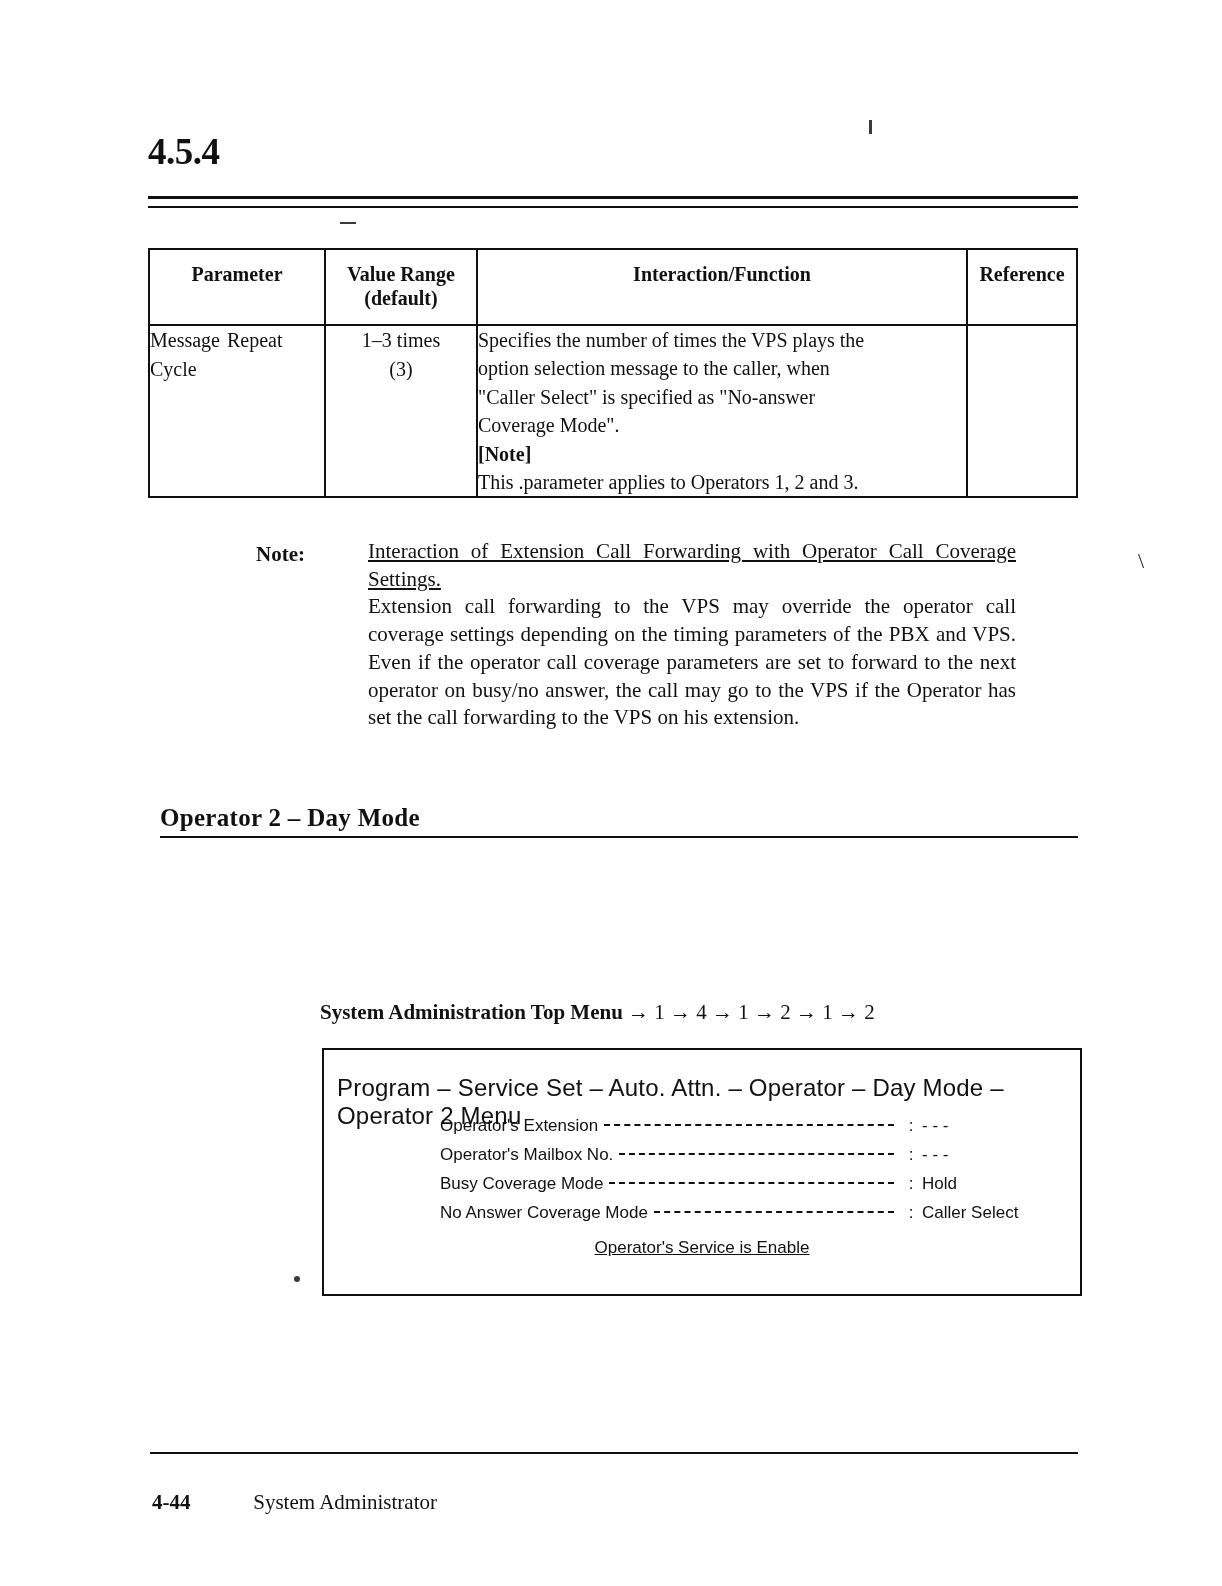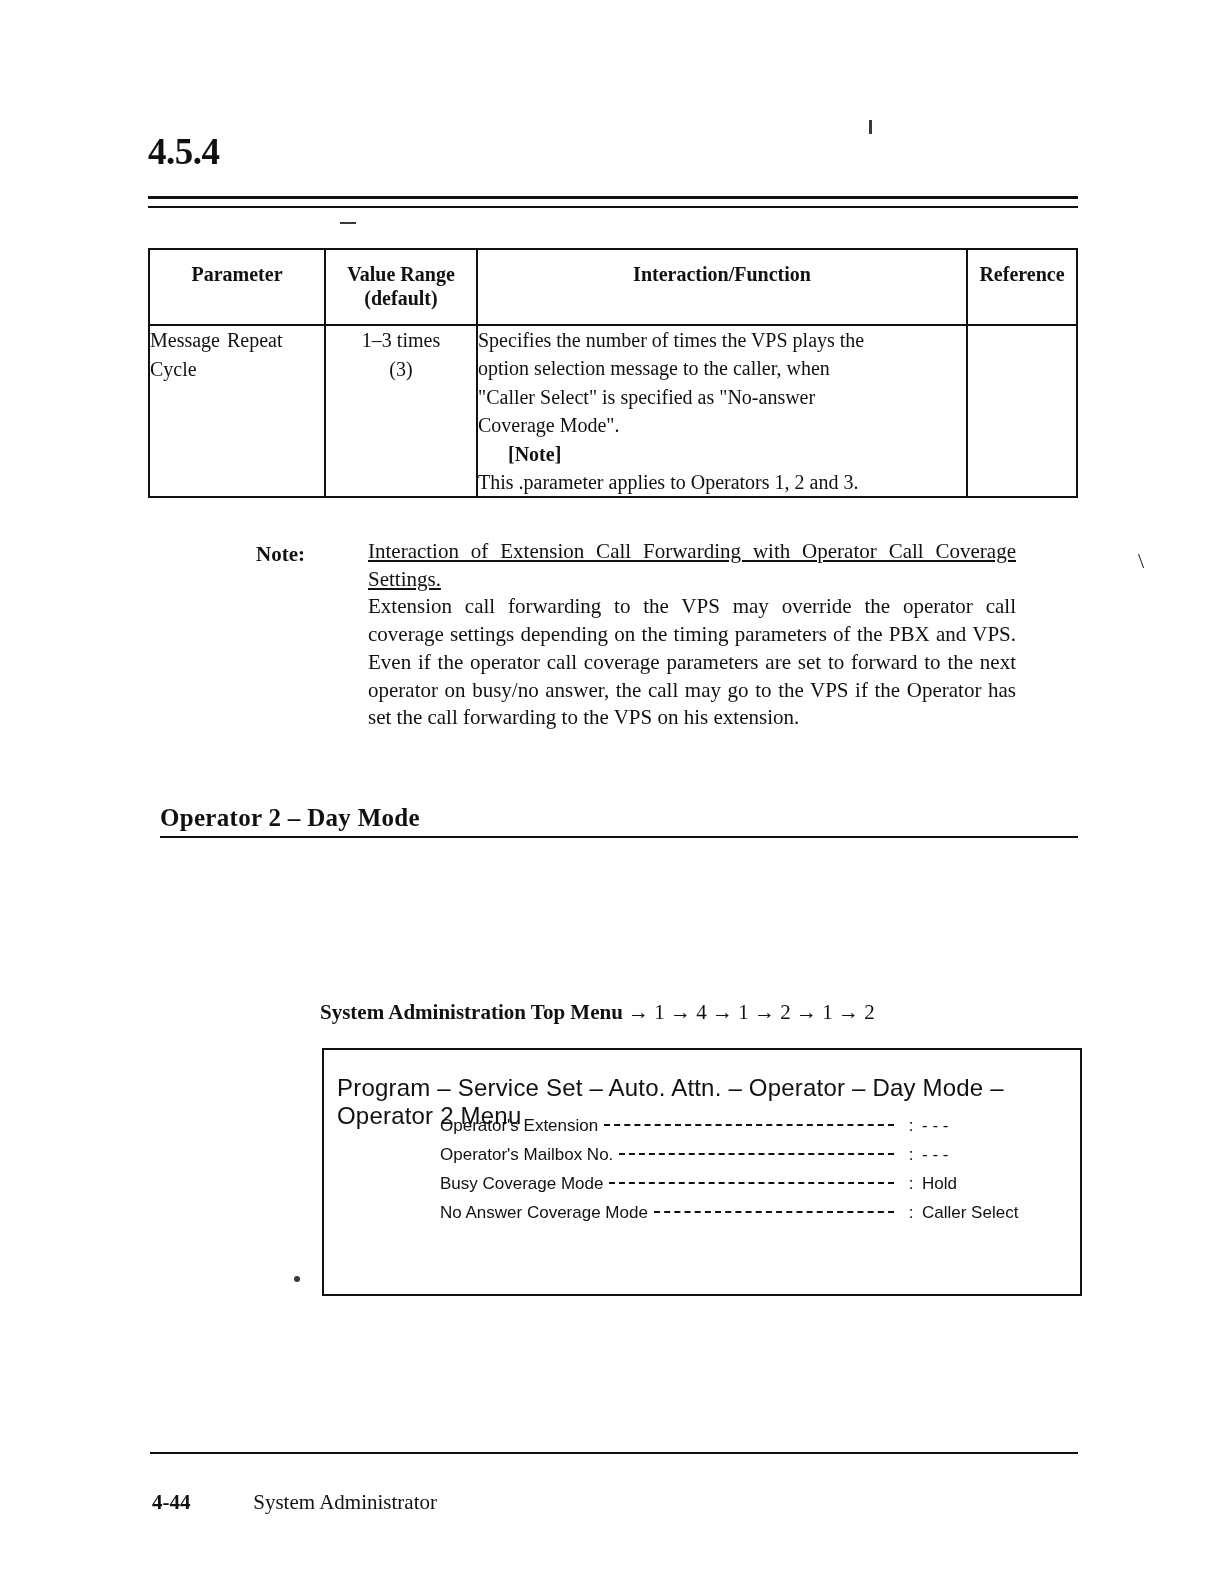--- a/index.html
+++ b/index.html
@@ -98,21 +98,20 @@
     padding: 16px 6px 14px 6px;
     line-height: 1.45;
   }
   .cell-desc {
     font-size: 20px;
     padding: 16px 10px 14px 12px;
     line-height: 1.42;
   }
   .cell-desc .note-label {
     font-weight: bold;
-    margin-left: 30px;
   }
   .cell-ref { }
 
   
   .note-block {
     position: absolute;
     left: 256px;
     top: 538px;
     width: 760px;
   }
@@ -354,20 +353,23 @@
         <span class="srow-colon">:</span>
         <span class="srow-value">Hold</span>
       </div>
       <div class="screen-row">
         <span class="srow-label">No Answer Coverage Mode</span>
         <span class="srow-dots"></span>
         <span class="srow-colon">:</span>
         <span class="srow-value">Caller Select</span>
       </div>
     </div>
+    <div class="screen-footer">
+      <span>Operator's Service is Enable</span>
+    </div>
   </div>
   <div class="speck" style="left:294px;top:1276px;width:6px;height:6px;border-radius:50%;"></div>
 
   <div class="foot-rule"></div>
   <div class="foot-text">
     <span class="foot-page">4-44</span>
     <span>System Administrator</span>
   </div>
 
 </div>

